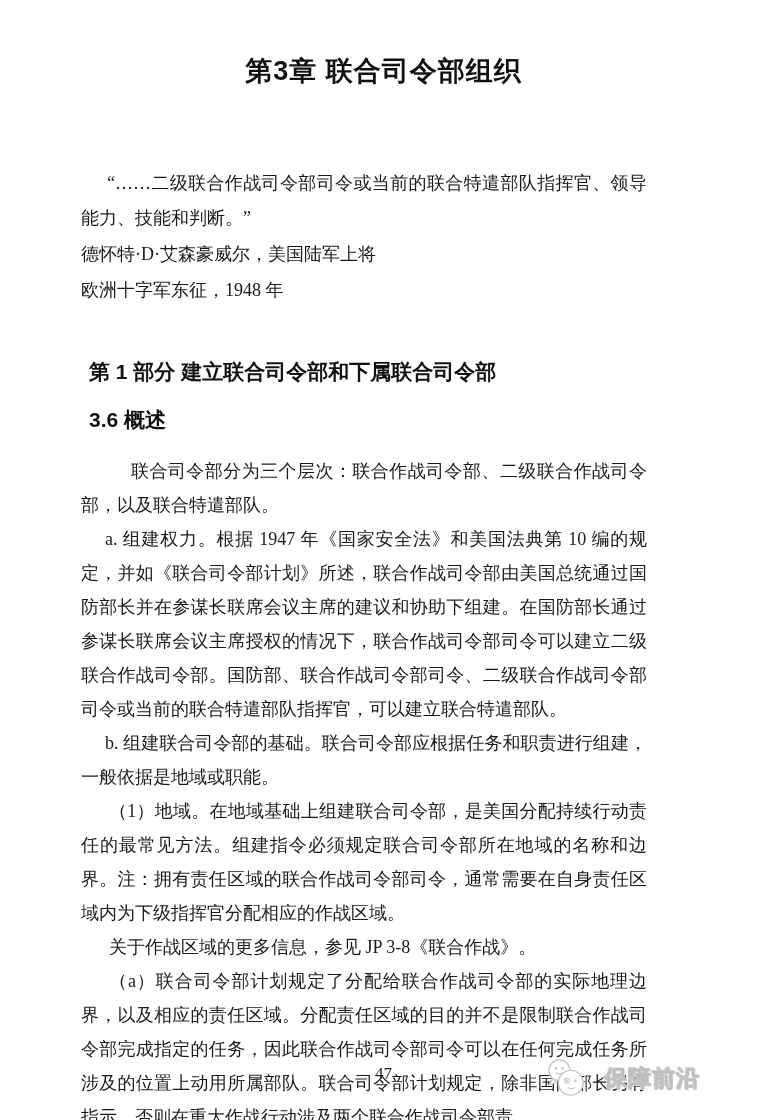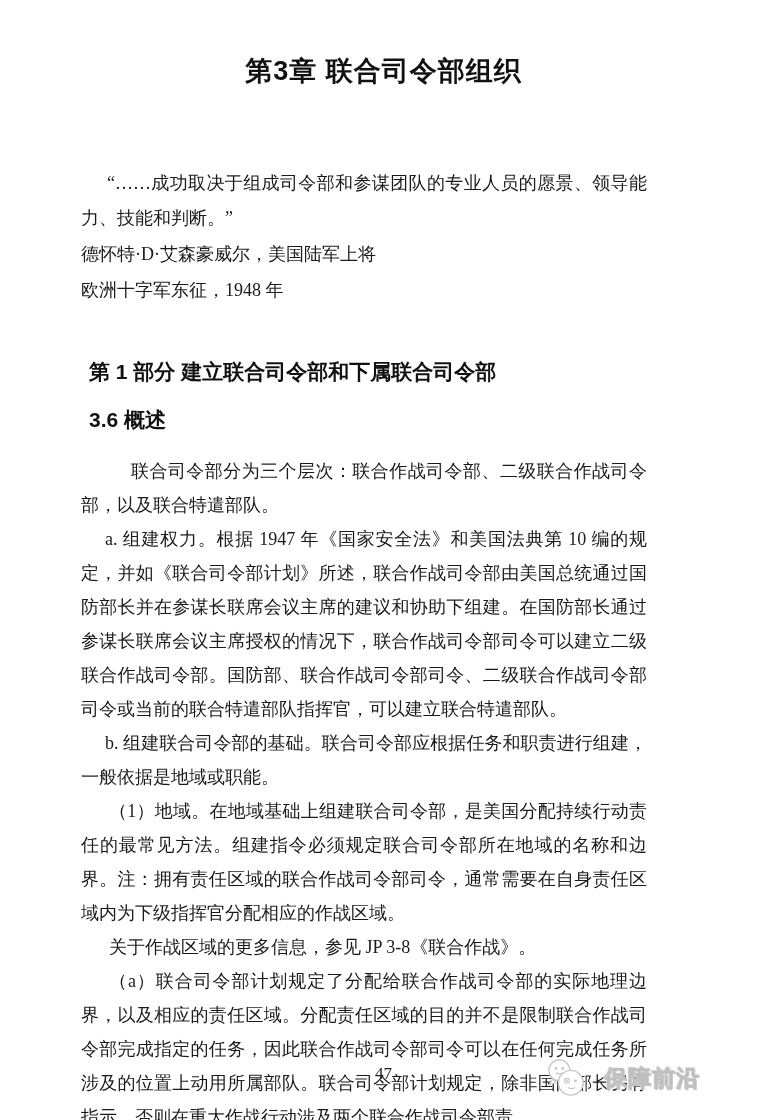--- a/index.html
+++ b/index.html
@@ -93,21 +93,21 @@
   }
 </style>
 </head>
 <body>
 
 <div class="page">
 
   <h1 class="doc-title">第3章 联合司令部组织</h1>
 
   <div class="quote-block">
-    <p class="quote-text">“……成功取决于组成司令部和参谋团队的专业人员的愿景、领导能力、技能和判断。”</p>
+    <p class="quote-text">“……二级联合作战司令部司令或当前的联合特遣部队指挥官、领导能力、技能和判断。”</p>
     <p class="quote-attr">德怀特·D·艾森豪威尔，美国陆军上将</p>
     <p class="quote-attr">欧洲十字军东征，1948 年</p>
   </div>
 
   <h2 class="section-heading">第 1 部分 建立联合司令部和下属联合司令部</h2>
 
   <h3 class="subsection-heading">3.6 概述</h3>
 
   <div class="body-text">
     <p class="para ind-c">联合司令部分为三个层次：联合作战司令部、二级联合作战司令部，以及联合特遣部队。</p>

